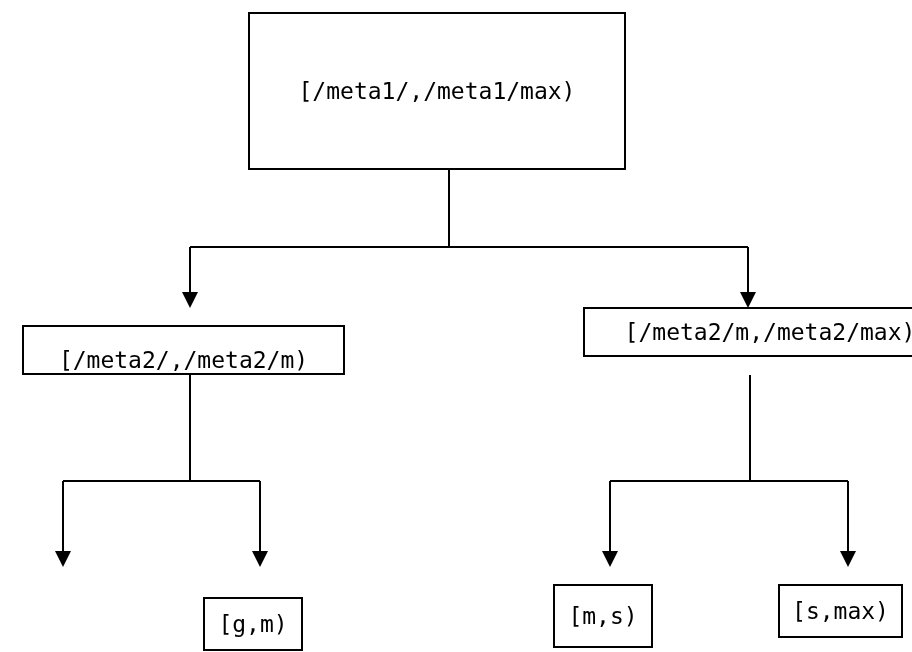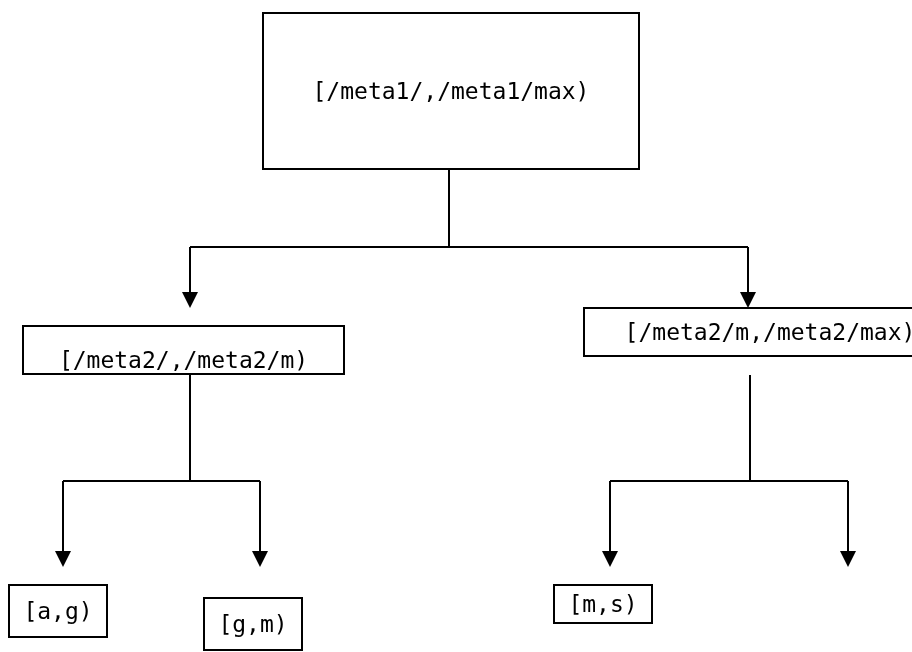--- a/index.html
+++ b/index.html
@@ -27,26 +27,26 @@
     box-sizing: border-box;
     border: 2px solid #000000;
     background: #ffffff;
     display: flex;
     align-items: center;
     justify-content: center;
     font-size: 23px;
     color: #000000;
     white-space: nowrap;
   }
-  .node-root        { left: 262px; top: 12px;  width: 378px; height: 158px; }
+  .node-root        { left: 248px; top: 12px;  width: 378px; height: 158px; }
   .node-left-child  { left: 22px;  top: 325px; width: 323px; height: 50px; align-items: flex-end; }
   .node-right-child { left: 583px; top: 307px; width: 374px; height: 50px; }
   .node-leaf-ag     { left: 8px;   top: 584px; width: 100px; height: 54px; }
   .node-leaf-gm     { left: 203px; top: 584px; width: 100px; height: 54px; margin-top: 13px; }
-  .node-leaf-ms     { left: 553px; top: 584px; width: 100px; height: 40px; }
+  .node-leaf-ms     { left: 553px; top: 584px; width: 100px; height: 64px; }
   .node-leaf-smax   { left: 778px; top: 584px; width: 125px; height: 54px; }
   .edge {
     stroke: #000000;
     stroke-width: 2;
     fill: none;
   }
   .arrowhead {
     fill: #000000;
     stroke: none;
   }
@@ -85,26 +85,26 @@
   </div>
 
   <div class="node node-left-child">
     <span>[/meta2/,/meta2/m)</span>
   </div>
 
   <div class="node node-right-child">
     <span>[/meta2/m,/meta2/max)</span>
   </div>
 
-  <div class="node node-leaf-ag">
-    <span>[a,g)</span>
-  </div>
 
   <div class="node node-leaf-gm">
     <span>[g,m)</span>
   </div>
 
   <div class="node node-leaf-ms">
     <span>[m,s)</span>
   </div>
 
+  <div class="node node-leaf-smax">
+    <span>[s,max)</span>
+  </div>
 
 </div>
 
 </body></html>

